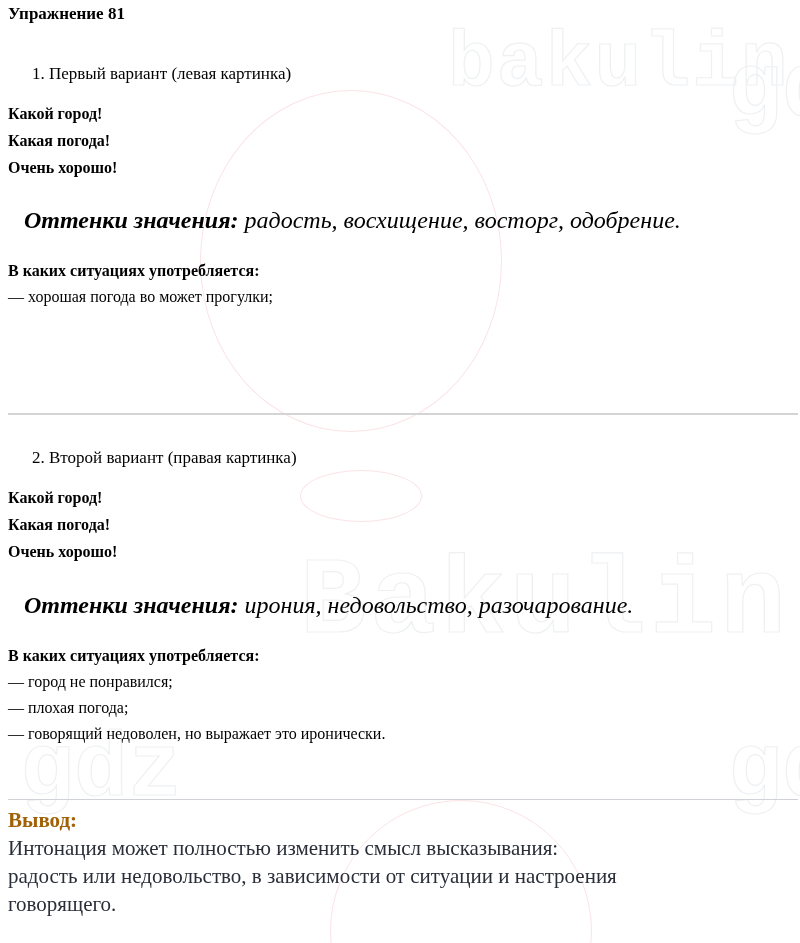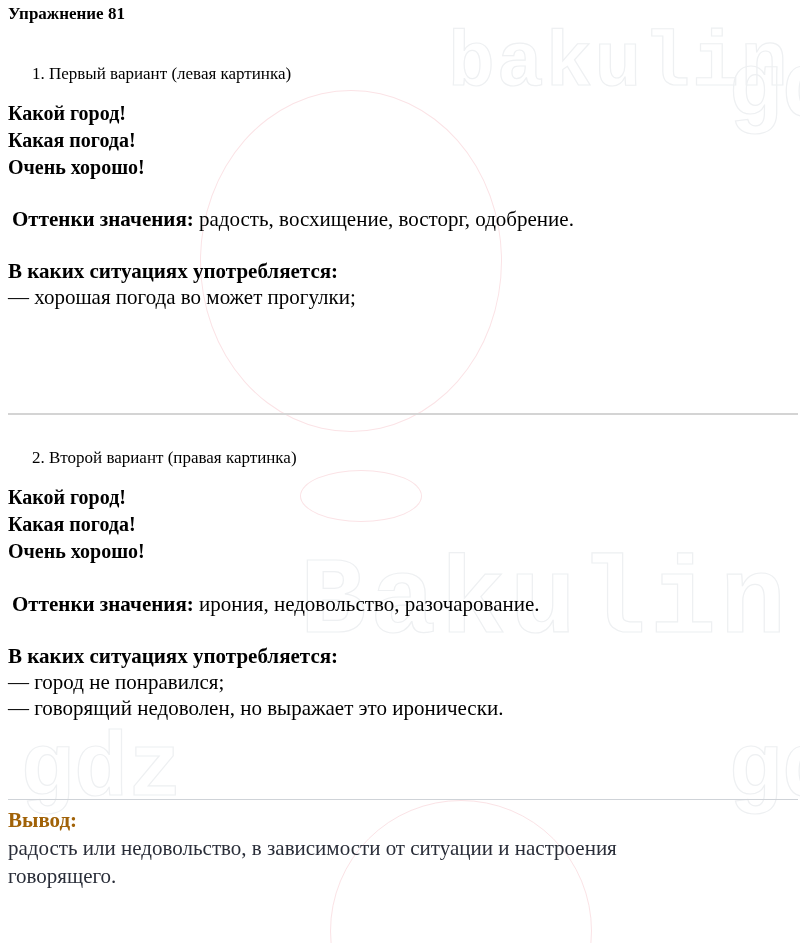--- a/index.html
+++ b/index.html
@@ -51,34 +51,35 @@
     }
     .variant-title {
       position: absolute;
       left: 16px;
       font-size: 17px;
       margin: 16px;
     }
     .phrases {
       position: absolute;
       left: 8px;
-      font-size: 20px;
+      font-size: 16px;
       font-weight: bold;
       line-height: 27px;
     }
     .shades {
       position: absolute;
-      left: 12px;
-      font-size: 21px;
+      left: 24px;
+      font-size: 24px;
+      font-style: italic;
     }
     .shades b { font-weight: bold; }
     .situations {
       position: absolute;
       left: 8px;
-      font-size: 21px;
+      font-size: 16px;
       line-height: 26px;
     }
     .situations .head { font-weight: bold; }
     .divider {
       position: absolute;
       left: 8px;
       width: 790px;
       height: 0;
       border-top: 2px solid #d4d4d4;
     }
@@ -141,25 +142,27 @@
       <div>Очень хорошо!</div>
     </div>
 
     <div class="shades" style="top:592px;">
       <b>Оттенки значения:</b><span> ирония, недовольство, разочарование.</span>
     </div>
 
     <div class="situations" style="top:643px;">
       <div class="head">В каких ситуациях употребляется:</div>
       <div>— город не понравился;</div>
+      <div>— плохая погода;</div>
       <div>— говорящий недоволен, но выражает это иронически.</div>
     </div>
   </section>
 
   <div class="divider thin" style="top:799px;"></div>
 
   <section class="conclusion">
     <div class="head">Вывод:</div>
+    <div>Интонация может полностью изменить смысл высказывания:</div>
     <div>радость или недовольство, в зависимости от ситуации и настроения</div>
     <div>говорящего.</div>
   </section>
 
 </div>
 
 </body></html>

